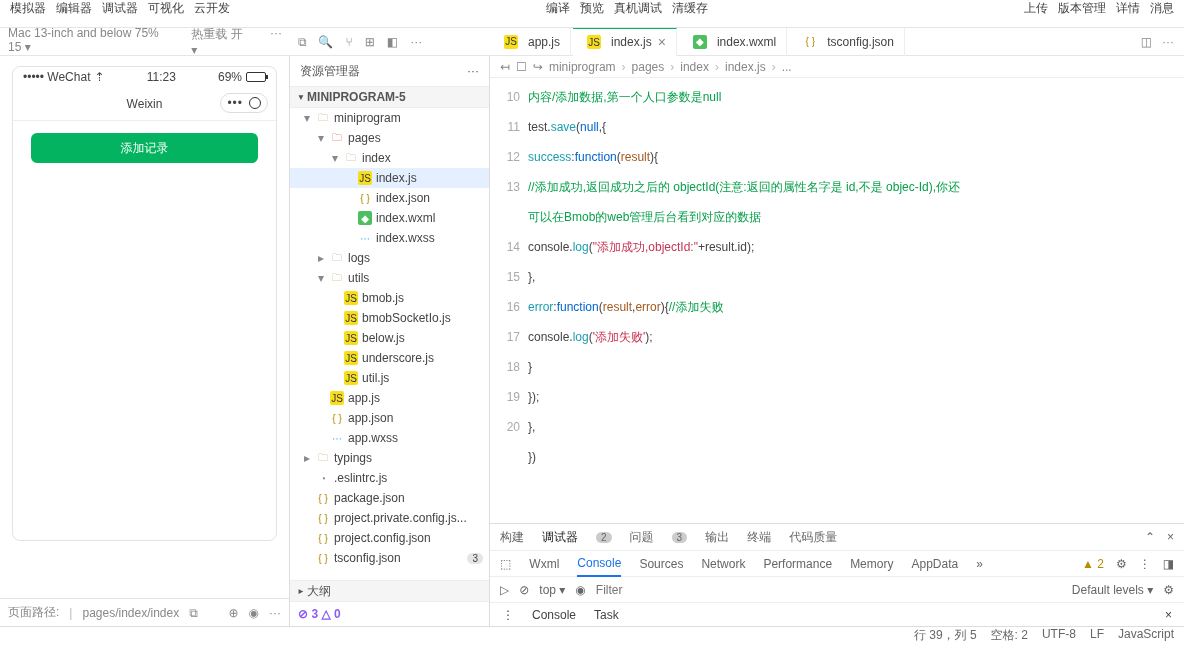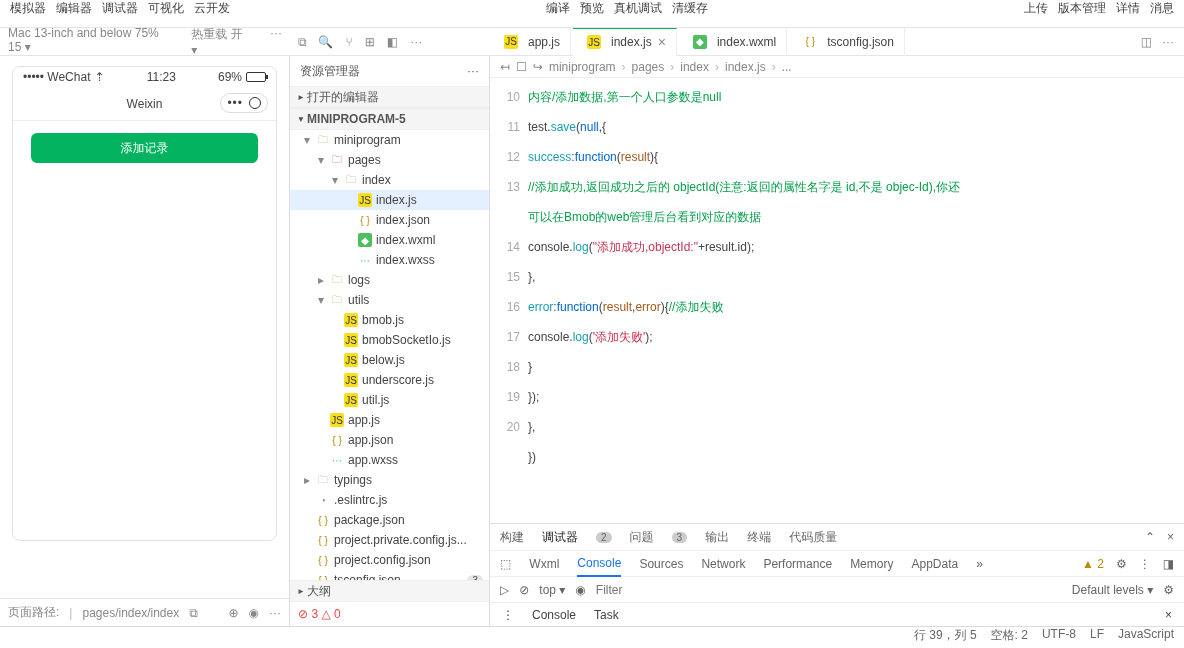--- a/index.html
+++ b/index.html
@@ -175,21 +175,20 @@
      <span>◉</span>
      <span>···</span>
    </div>
  </div>
 
  <div class="sidebar">
    <div class="panel-hdr">
         <span>资源管理器</span>
         <span class="more">···</span>
       </div>
-   <div class="section"><span class="chev chev-r"></span>&nbsp;<span>打开的编辑器</span></div>
    <div class="section"><span class="chev chev-d"></span>&nbsp;<b>MINIPROGRAM-5</b></div>
    <div class="tree" id="tree">
         <div class="treeitem pad1">
           <span class="caret">▾</span>
           <span class="ico ico-folder">🗀</span>
           <span>miniprogram</span>
         </div>
         <div class="treeitem pad2">
           <span class="caret">▾</span>
           <span class="ico ico-folder" style="color: rgb(221, 51, 51);">🗀</span>
@@ -296,21 +295,21 @@
           <span>project.config.json</span>
         </div>
         <div class="treeitem pad1">
           <span class="caret"></span>
           <span class="ico ico-json"></span>
           <span>tsconfig.json</span>
           <span class="badge">3</span>
         </div>
       </div>
    <div class="section"><span class="chev chev-r"></span>&nbsp;<span>大纲</span></div>
-   <div style="height:24px;display:flex;align-items:center;padding:0 8px;color:#ef4444;">⊘ 3 △ 0</div>
+   <div style="height:24px;display:flex;align-items:center;padding:0 8px;color:#8b5cf6;font-weight:bold;">⊘ 3 △ 0</div>
  </div>
 
  <div class="editor">
    <div class="crumbs" id="crumbs">
      <span>↤</span>
      <span>☐</span>
      <span>↪</span>
    <span>miniprogram</span>
         <span class="sep">›</span>
         <span>pages</span>

